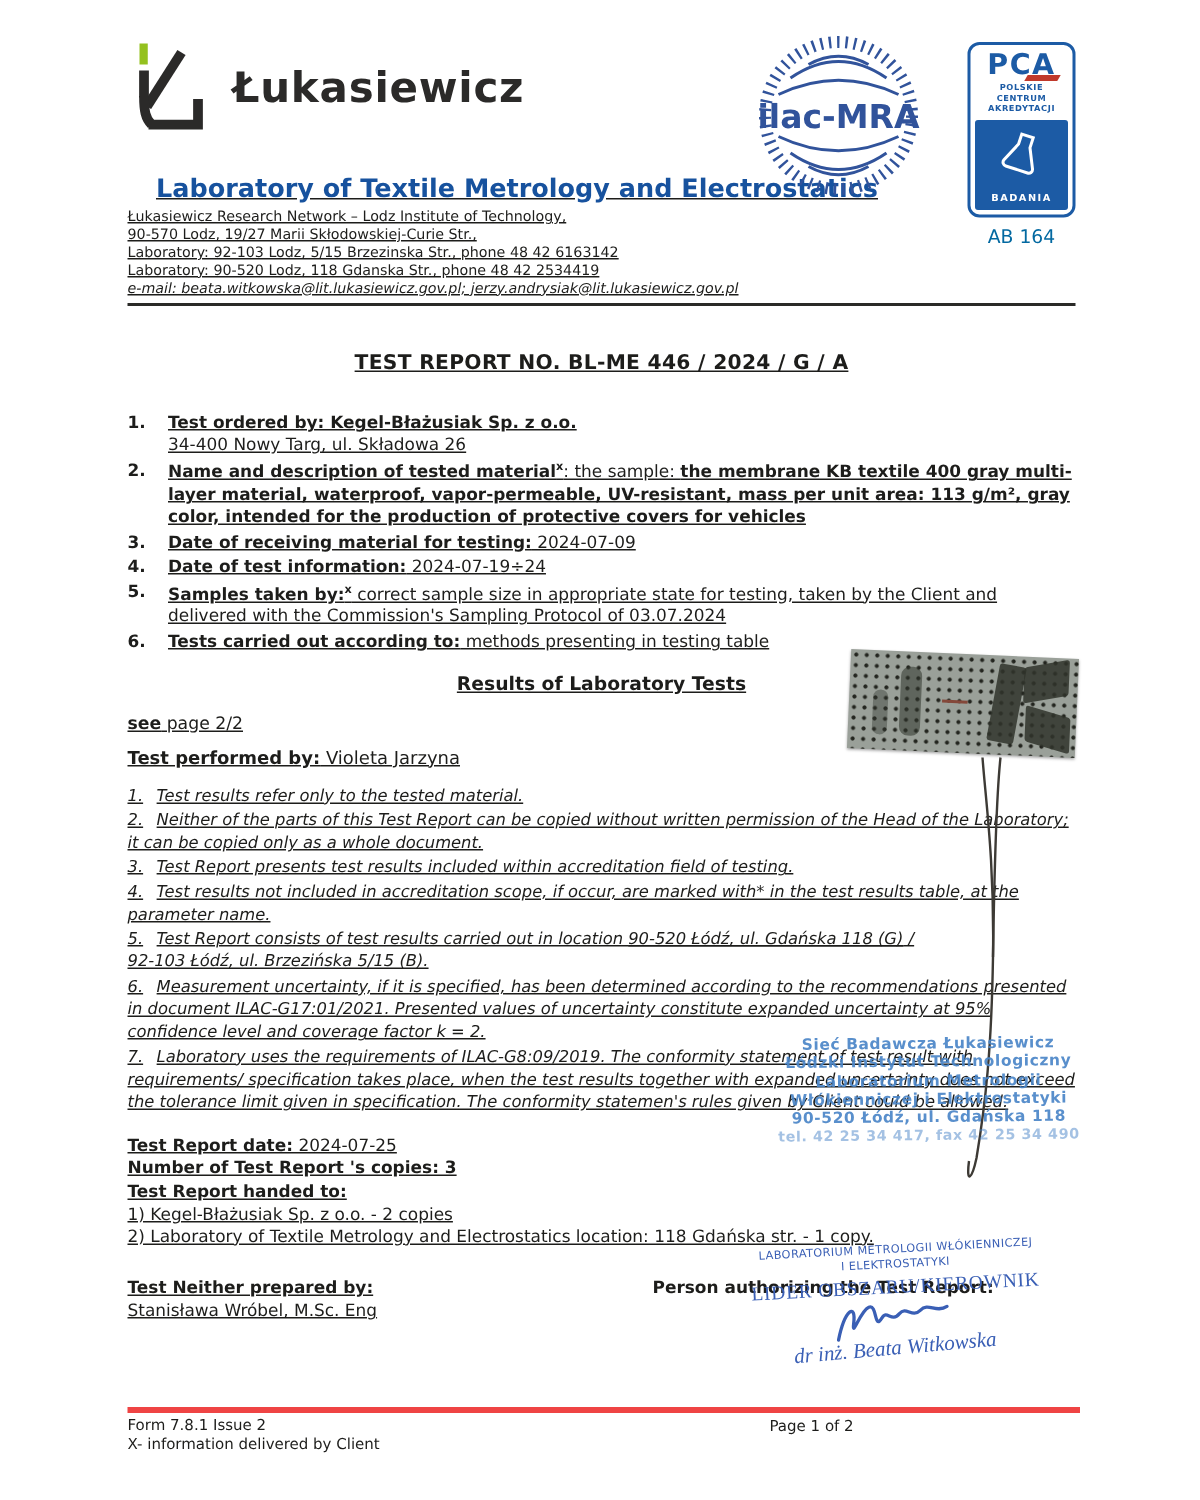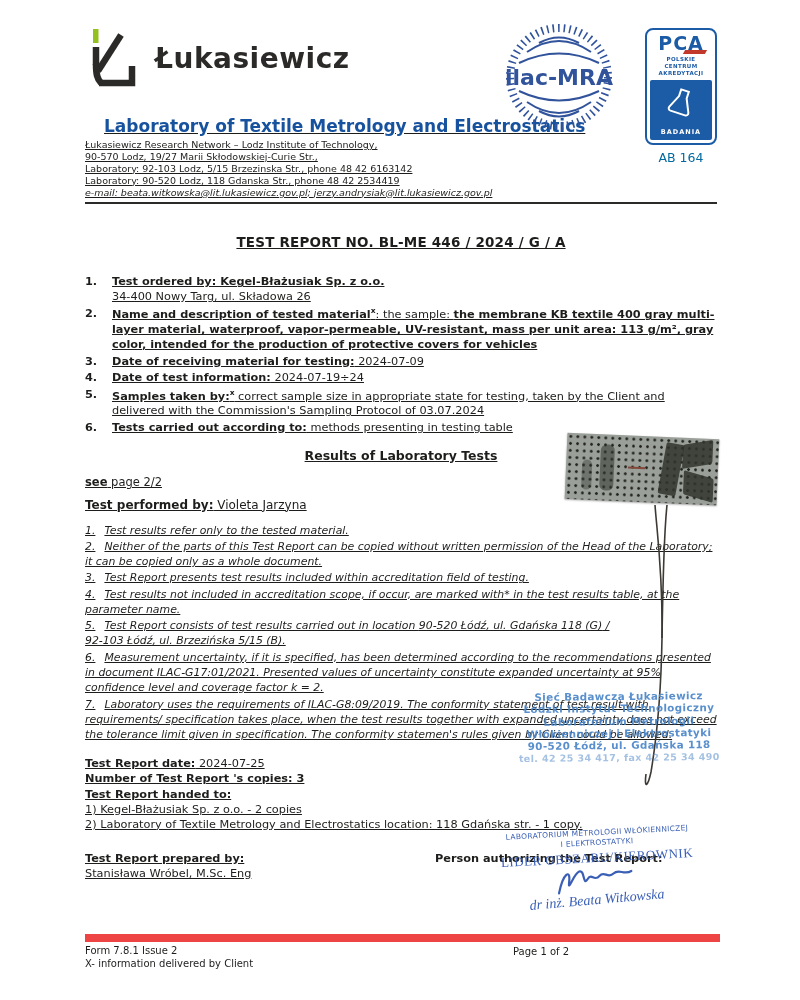--- a/index.html
+++ b/index.html
@@ -67,21 +67,21 @@
   .thread-svg{position:absolute;left:600px;top:478px;pointer-events:none;}
   .stamp1{position:absolute;left:505px;top:690px;width:228px;text-align:center;color:var(--stamp1);
     font-size:10.3px;font-weight:bold;letter-spacing:.4px;line-height:1.2;transform:rotate(-.6deg);opacity:.92;}
   .stamp1 div:nth-child(6){opacity:.55;font-size:9.5px;}
   .stamp2{position:absolute;left:478px;top:828px;width:238px;text-align:center;color:var(--stamp2);}
   .stamp2-small{font-size:7.5px;letter-spacing:.3px;transform:rotate(-3deg);line-height:1.35;}
   .stamp2-title{font-family:"Liberation Serif",serif;font-size:13px;letter-spacing:.5px;transform:rotate(-3deg);margin-top:2px;}
   .sig-svg{transform:rotate(-5deg);margin:-2px 0 -8px;}
   .sig-name{font-family:"Liberation Serif",serif;font-style:italic;font-size:14px;transform:rotate(-5deg);}
   
-  .footer{position:absolute;left:85px;right:72px;bottom:30px;border-top:8px solid #ef4444;
+  .footer{position:absolute;left:85px;right:72px;bottom:30px;border-top:4px solid #ef4444;
     font-size:10px;padding-top:2px;line-height:1.3;}
   .page-num{position:absolute;left:428px;top:3px;}
 </style>
 </head>
 <body>
 
 <div class="page">
 
   <div class="header-top">
     <svg class="logo-mark" width="50" height="64" viewBox="0 0 50 64">
@@ -166,21 +166,21 @@
 
   <div class="meta">
     <div><span class="p-b">Test Report date:</span><span class="p-r"> 2024-07-25</span></div>
     <div><span class="p-b">Number of Test Report 's copies: 3</span></div>
     <div><span class="p-b">Test Report handed to:</span></div>
     <div>1) Kegel-Błażusiak Sp. z o.o. - 2 copies</div>
     <div>2) Laboratory of Textile Metrology and Electrostatics location: 118 Gdańska str. - 1 copy.</div>
   </div>
 
   <div class="prepared-row">
-    <div class="p-b">Test Report prepared by:</div>
+    <div class="p-b">Test Neither prepared by:</div>
     <div>Stanisława Wróbel, M.Sc. Eng</div>
     <div class="auth-label">Person authorizing the Test Report:</div>
   </div>
 
   <div class="swatch">
     <div class="blob blob1"></div>
     <div class="blob blob2"></div>
     <div class="blob blob3"></div>
     <div class="blob blob4"></div>
     <div class="blob blob5"></div>

